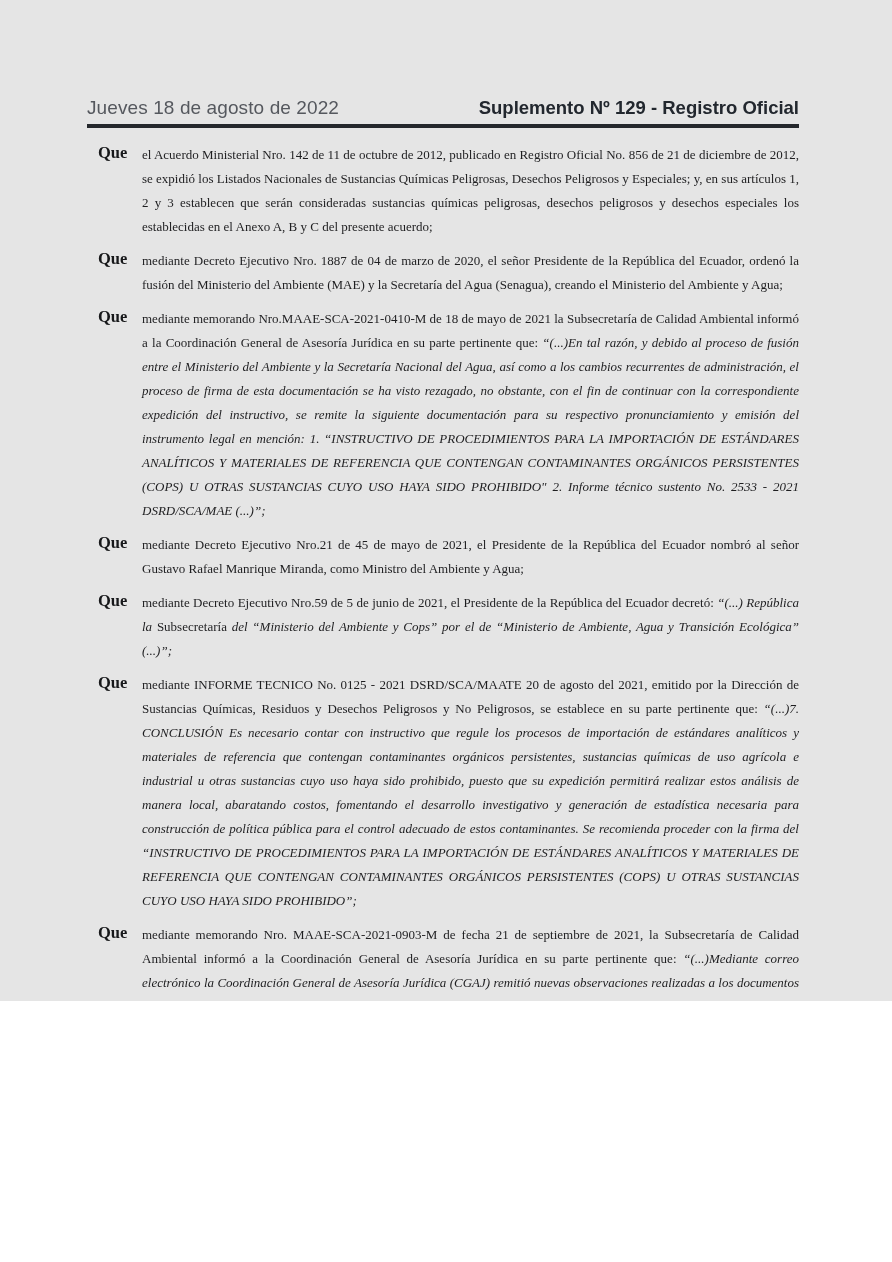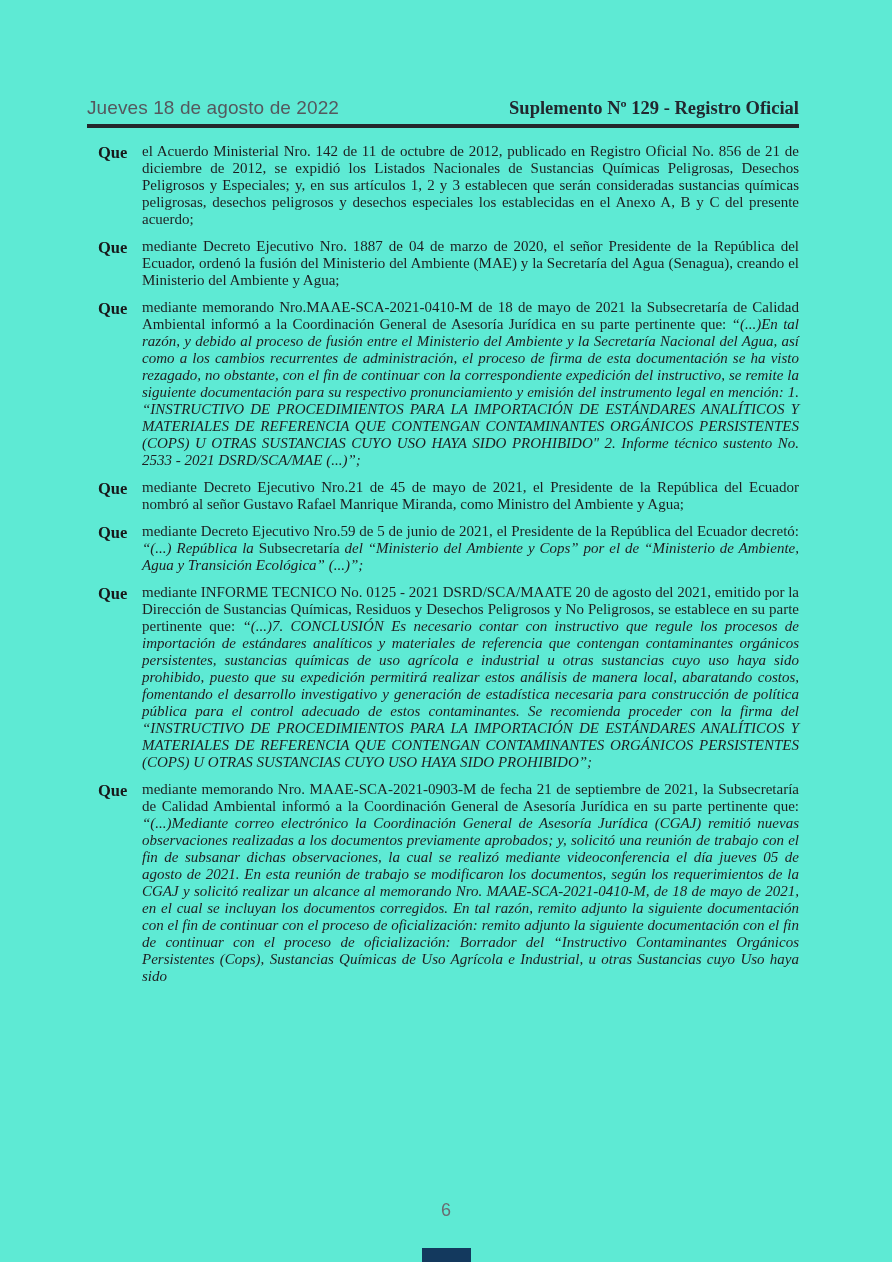--- a/index.html
+++ b/index.html
@@ -1,37 +1,37 @@
 <!DOCTYPE html>
 <html><head>
 <meta charset="utf-8">
 <style>
   html,body{margin:0;padding:0;background:#ffffff;}
   .page{
     position:relative;
-    width:892px;height:1262px;
-    background:#5eead4;
+    width:892px;height:1001px;
+    background:#e5e5e5;
     overflow:hidden;
     font-family:"Liberation Serif", serif;
     color:#1e1e20;
   }
   .header{
     position:absolute;
     left:87px;right:93px;top:97px;
     display:flex;justify-content:space-between;align-items:baseline;
   }
   .header-date{
     font-family:"Liberation Sans", sans-serif;
     font-stretch:condensed;
     font-size:19px;
     color:#55585e;
     letter-spacing:0.1px;
   }
   .header-edition{
-    font-family:Liberation Serif, serif;
+    font-family:Liberation Sans, sans-serif;
     font-weight:bold;
     font-size:18.5px;
     color:#22272e;
   }
   .header-rule{
     position:absolute;
     left:87px;right:93px;top:124px;
     height:0;
     border:none;
     border-top:4px solid #24272c;
@@ -51,22 +51,22 @@
     flex:0 0 44px;
     font-weight:bold;
     font-size:16.5px;
     line-height:19px;
     color:#17181a;
   }
   .ptext{
     flex:1;
     margin:0;
     text-align:justify;
-    font-size:15px;
-    line-height:17px;
+    font-size:13px;
+    line-height:24px;
   }
   .ptext .it{font-style:italic;}
   .page-number{
     position:absolute;
     left:0;right:0;top:1200px;
     text-align:center;
     font-family:"Liberation Sans", sans-serif;
     font-stretch:condensed;
     font-size:18px;
     color:#696c71;

